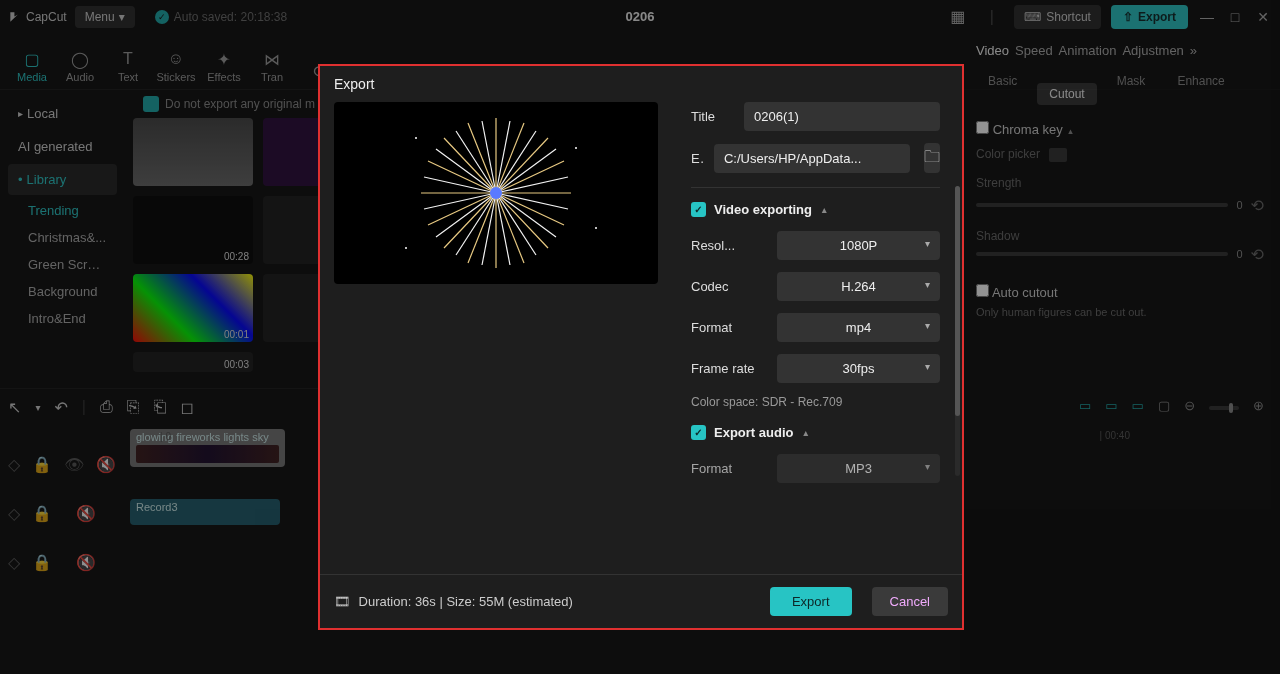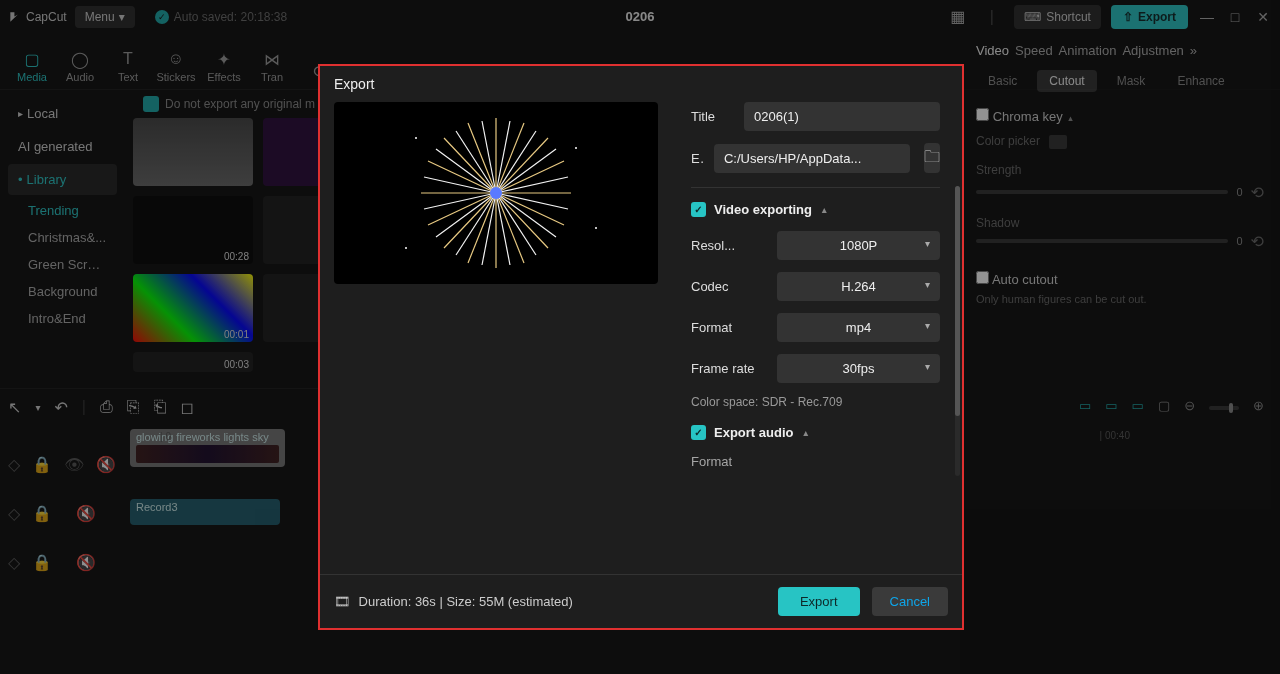--- a/index.html
+++ b/index.html
@@ -37,21 +37,21 @@
 .media-grid { margin-left: 8px; display: flex; flex-wrap: wrap; gap: 10px; }
 .media-thumb { width: 120px; height: 68px; background: #1a1a1a; border-radius: 4px; position: relative; }
 .media-thumb .dur { position: absolute; bottom: 2px; right: 4px; font-size: 10px; color: #ddd; }
 
 
 .inspector { position: absolute; right: 0; top: 33px; width: 320px; bottom: 0; background: #0d0d0d; padding: 10px 16px; }
 .insp-tabs { display: flex; gap: 6px; font-size: 13px; color: #aaa; margin-bottom: 12px; }
 .insp-tabs .act { color: #eee; }
 .insp-subtabs { display: flex; gap: 8px; font-size: 12px; color: #888; margin-bottom: 16px; }
 .insp-subtabs span { padding: 4px 12px; border-radius: 4px; }
-.insp-subtabs .act { background: #333; color: #eee; }
+.insp-subtabs .act { background: #333; color: #eee; margin-top: 13px; }
 
 
 .timeline { position: absolute; left: 0; right: 320px; top: 388px; bottom: 0; border-top: 1px solid #1a1a1a; }
 .tl-toolbar { height: 36px; display: flex; align-items: center; padding: 0 8px; gap: 14px; }
 .tl-body { position: relative; }
 .tl-track { height: 38px; display: flex; align-items: center; padding-left: 130px; margin-top: 4px; }
 .clip { background: #737373; border-radius: 4px; height: 38px; padding: 2px 6px; font-size: 11px; color: #cceaea; overflow: hidden; }
 
 
 .modal-overlay { position: absolute; inset: 0; }
@@ -68,21 +68,21 @@
 .section-hdr { display: flex; align-items: center; gap: 8px; margin: 10px 0 14px 0; font-size: 13px; font-weight: 600; color: #eee; }
 .cbx { width: 15px; height: 15px; background: #27c4c4; border-radius: 3px; display: inline-flex; align-items: center; justify-content: center; color: #0d2828; font-size: 10px; }
 .sel-box { flex: 1; background: #333; border: none; color: #eee; padding: 7px 10px; border-radius: 4px; font-size: 13px; text-align: center; position: relative; }
 .sel-box::after { content: "▾"; position: absolute; right: 10px; color: #aaa; font-size: 10px; }
 .colorspace { font-size: 12px; color: #999; margin: 8px 0 16px 0; }
 .hr { height: 1px; background: #333; margin: 14px 0; }
 .modal-footer { display: flex; align-items: center; padding: 12px 14px; border-top: 1px solid #333; gap: 12px; }
 .duration { display: flex; align-items: center; gap: 8px; font-size: 13px; color: #ccc; }
 .footer-spacer { flex: 1; }
 .btn-primary { background: #27c4c4; color: #0d2828; border: none; padding: 7px 22px; border-radius: 4px; font-size: 13px; font-weight: 500; }
-.btn-secondary { background: #3a3a3a; color: #0ea5e9; border: none; padding: 7px 18px; border-radius: 4px; font-size: 13px; }
+.btn-secondary { background: #3a3a3a; color: #f0abfc; border: none; padding: 7px 18px; border-radius: 4px; font-size: 13px; margin-left: 8px; }
 .triangle-up { font-size: 9px; color: #888; margin-left: 2px; }
 .dimmed { opacity: 0.55; }
 .scrollbar-track { position: absolute; right: 2px; top: 120px; width: 5px; height: 290px; background: #2a2a2a; border-radius: 3px; }
 .scrollbar-thumb { width: 5px; height: 230px; background: #555; border-radius: 3px; }
 </style>
 </head>
 <body>
 
 <div class="topbar dimmed">
   <div class="logo">
@@ -375,20 +375,21 @@
           <div class="sel-box">30fps</div>
         </div>
         <div class="colorspace">Color space: SDR - Rec.709</div>
         <div class="section-hdr">
           <span class="cbx">✓</span>
           <span>Export audio</span>
           <span class="triangle-up">▴</span>
         </div>
         <div class="form-row" style="opacity:0.7">
           <div class="form-label">Format</div>
+          <div class="sel-box">MP3</div>
         </div>
       </div>
       <div class="scrollbar-track">
           <div class="scrollbar-thumb"></div>
         </div>
     </div>
     <div class="modal-footer">
       <div class="duration">
         <span>🎞</span>
         <span>Duration: 36s | Size: 55M (estimated)</span>

